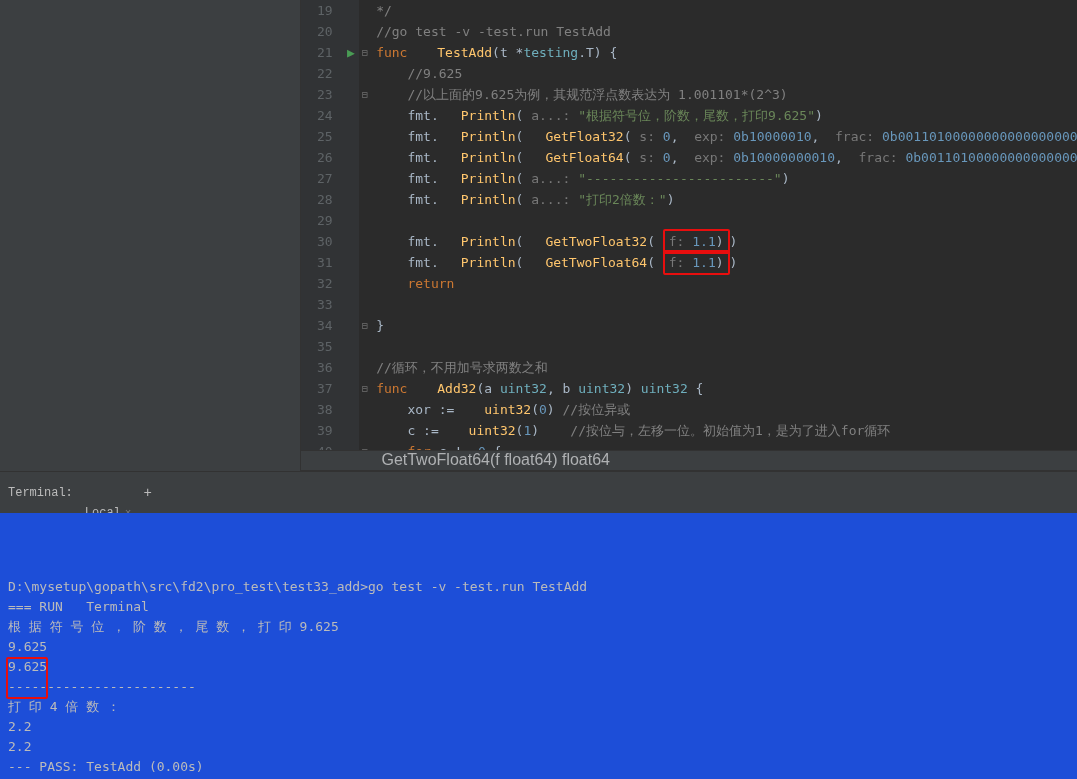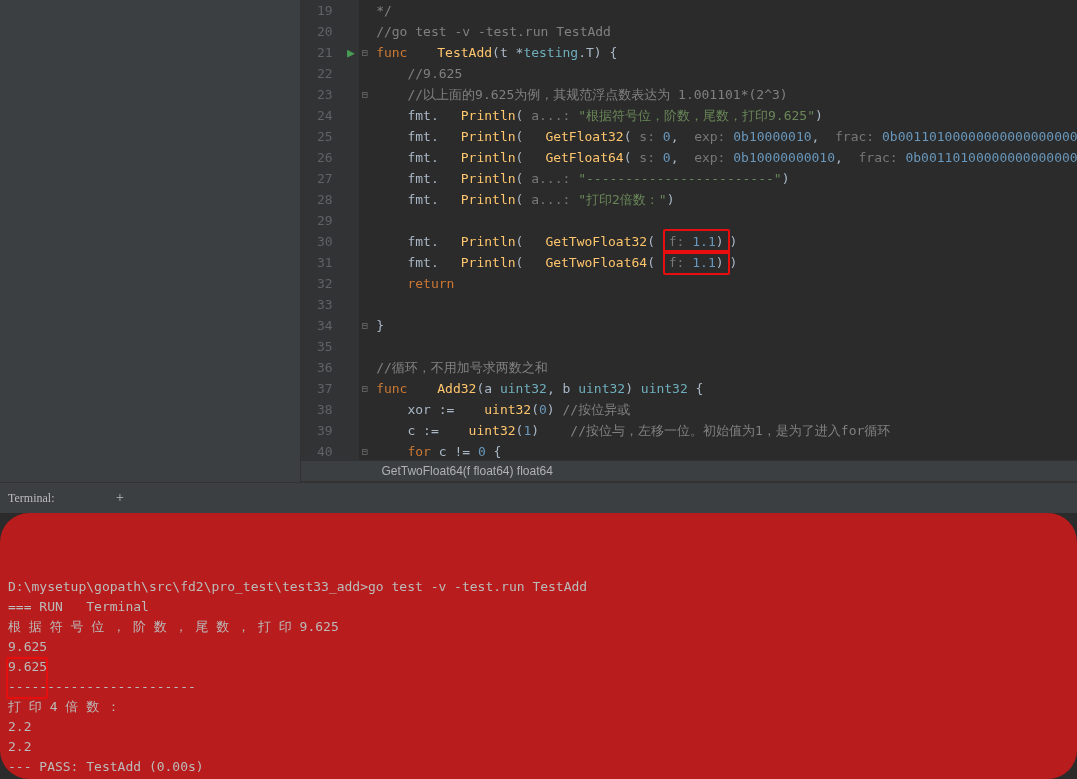--- a/index.html
+++ b/index.html
@@ -75,60 +75,59 @@
     display: inline-block;
     padding: 0 4px;
     margin: -2px 0;
   }
   .breadcrumb {
     height: 22px;
     background: #3C3F41;
     border-top: 1px solid #323232;
     border-bottom: 1px solid #323232;
     color: #AFB1B3;
-    font-size: 12px;
+    font-size: 16px;
     padding-left: 80px;
     display: flex;
     align-items: center;
     font-family: -apple-system, "Segoe UI", sans-serif;
   }
   .terminal-tabs {
-    height: 31px;
+    height: 42px;
     background: #3C3F41;
     border-top: 1px solid #323232;
     display: flex;
     align-items: center;
     padding-left: 8px;
     gap: 8px;
-    font-family: Liberation Serif, serif;
+    font-family: Liberation Mono, monospace;
     font-size: 12px;
     color: #BBBBBB;
   }
   .terminal-tabs .label { color: #BBBBBB; }
   .terminal-tabs .tab {
     padding: 2px 4px;
     color: #BBBBBB;
     display: flex;
     align-items: center;
     gap: 4px;
     border-bottom: 2px solid #4A88C7;
     margin-top: 43px;
   }
   .terminal-tabs .tab .close { color: #7A7A7A; font-size: 11px; }
   .terminal-tabs .plus { color: #BBBBBB; font-size: 14px; cursor: pointer; }
   .terminal-body {
-    background: #b91c1c;
+    background: #1d4ed8;
     color: #BBBBBB;
     padding: 4px 8px 8px 8px;
     white-space: pre;
     line-height: 20px;
     font-size: 13px;
     height: 266px;
     position: relative;
-    border-radius: 29px;
   }
   .red-box2 {
     position: absolute;
     border: 2px solid #E80E0E;
     border-radius: 2px;
   }
   .ln { display:block; height:21px; }
 </style>
 </head>
 <body>

